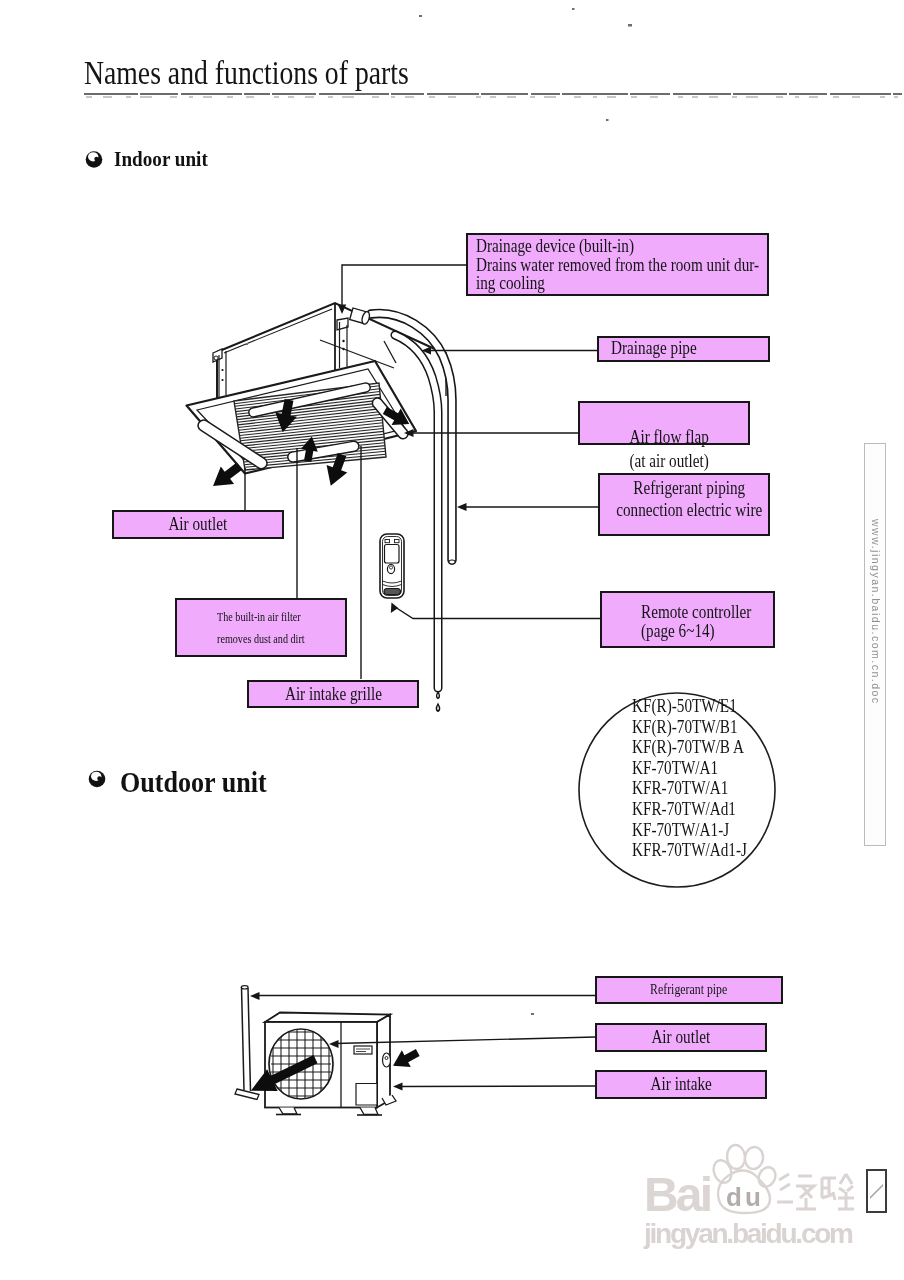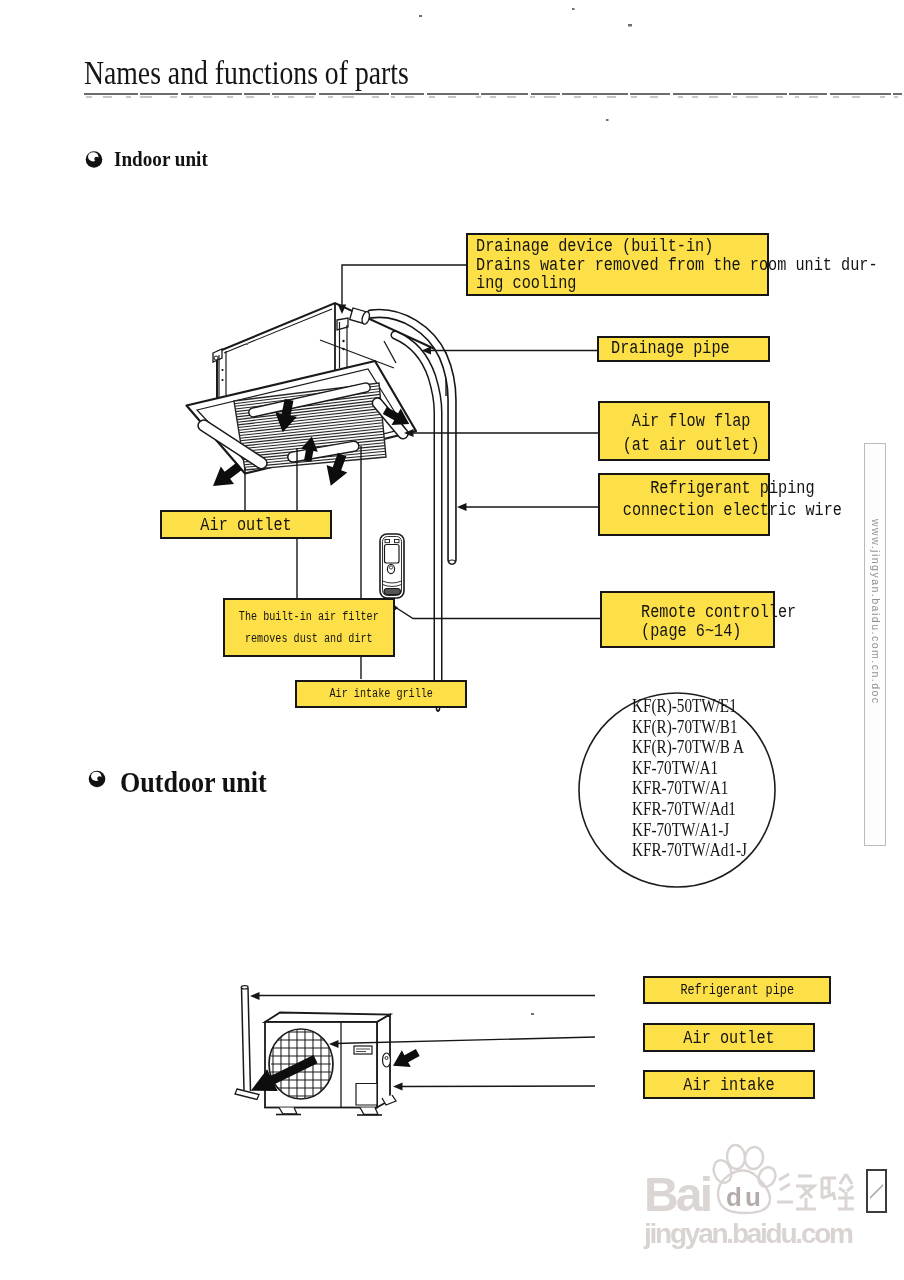--- a/index.html
+++ b/index.html
@@ -1,21 +1,21 @@
 <!DOCTYPE html>
 <html><head>
 <meta charset="utf-8">
 <style>
   html,body{margin:0;padding:0;}
   body{width:904px;height:1280px;position:relative;background:#ffffff;overflow:hidden;
        font-family:"Liberation Serif", serif;color:#1c1c1c;}
   .abs{position:absolute;}
-  .box{position:absolute;border:2.2px solid #161616;background:#fde047;box-sizing:border-box;
-       font-family:Liberation Mono, monospace;color:#141414;}
-  .ctr{display:flex;align-items:center;justify-content:center;text-align:center;margin-left:48px;}
+  .box{position:absolute;border:2.2px solid #161616;background:#f0abfc;box-sizing:border-box;
+       font-family:Liberation Serif, serif;color:#141414;}
+  .ctr{display:flex;align-items:center;justify-content:center;text-align:left;}
   .sq{display:inline-block;transform:scaleX(0.845);transform-origin:50% 50%;white-space:nowrap;}
   .sql{display:inline-block;transform:scaleX(0.845);transform-origin:0 0;white-space:nowrap;}
   svg{position:absolute;left:0;top:0;}
 </style>
 </head>
 <body>
 
 <div class="abs" style="left:84px;top:54px;font-size:34px;font-weight:normal;color:#151515;"><span class="sql" style="transform:scaleX(0.815);">Names and functions of parts</span></div>
 <svg class="abs" style="left:0;top:0;" width="904" height="110" viewBox="0 0 904 110">
   <line x1="84" y1="94" x2="902" y2="94" stroke="#3c3c3c" stroke-width="1.7" stroke-dasharray="54 2 38 3 61 2 26 2 44 3 70 2 33 3 52 2 47 3 29 2 66 2 40 3 58 2"></line>
@@ -230,30 +230,30 @@
     <rect x="606" y="119" width="2.5" height="2"></rect>
     <rect x="531" y="1013" width="3" height="2"></rect>
     <rect x="246" y="343" width="2" height="2"></rect>
   </g>
 </svg>
 
 <div class="box" style="left:466px;top:233px;width:303px;height:63px;font-size:18px;line-height:18.6px;padding:2px 0 0 8px;">
 <span class="sql">Drainage device (built-in)</span><br><span class="sql">Drains water removed from the room unit dur-</span><br><span class="sql">ing cooling</span>
 </div>
 <div class="box" style="left:597px;top:336px;width:173px;height:26px;font-size:18px;line-height:21px;padding-left:12px;"><span class="sql">Drainage pipe</span></div>
-<div class="box" style="left:598px;top:401px;width:172px;height:60px;font-size:18px;line-height:23.5px;padding-top:7px;text-align:center;"><span class="sq" style="padding-left:11px;">Air flow flap<br>(at air outlet)</span></div>
+<div class="box" style="left:578px;top:401px;width:172px;height:44px;font-size:18px;line-height:23.5px;padding-top:23px;text-align:center;"><span class="sq" style="padding-left:11px;">Air flow flap<br>(at air outlet)</span></div>
 <div class="box" style="left:598px;top:473px;width:172px;height:63px;font-size:18px;line-height:22px;padding-top:2px;text-align:center;"><span class="sq" style="padding-left:3px;">Refrigerant piping<br>connection electric wire</span></div>
 <div class="box" style="left:600px;top:591px;width:175px;height:57px;font-size:18px;line-height:18.5px;padding:10px 0 0 39px;"><span class="sql">Remote controller</span><br><span class="sql">(page 6~14)</span></div>
 <div class="box ctr" style="left:112px;top:510px;width:172px;height:29px;font-size:18px;">
     <span class="sq">Air outlet</span>
   </div>
 <div class="box ctr" style="left:175px;top:598px;width:172px;height:59px;font-size:12px;line-height:22px;">
     <span class="sq">The built-in air filter<br>removes dust and dirt</span>
   </div>
-<div class="box ctr" style="left:247px;top:680px;width:172px;height:28px;font-size:12px;">
+<div class="box ctr" style="left:247px;top:680px;width:172px;height:28px;font-size:18px;">
     <span class="sq">Air intake grille</span>
   </div>
 
 <div class="abs" style="left:632px;top:696px;font-size:18px;line-height:20.6px;color:#141414;">
 <span class="sql">KF(R)-50TW/E1</span><br><span class="sql">KF(R)-70TW/B1</span><br><span class="sql">KF(R)-70TW/B A</span><br><span class="sql">KF-70TW/A1</span><br><span class="sql">KFR-70TW/A1</span><br><span class="sql">KFR-70TW/Ad1</span><br><span class="sql">KF-70TW/A1-J</span><br><span class="sql">KFR-70TW/Ad1-J</span>
 </div>
 
 <div class="box ctr" style="left:595px;top:976px;width:188px;height:28px;font-size:14px;">
     <span class="sq">Refrigerant pipe</span>
   </div>

